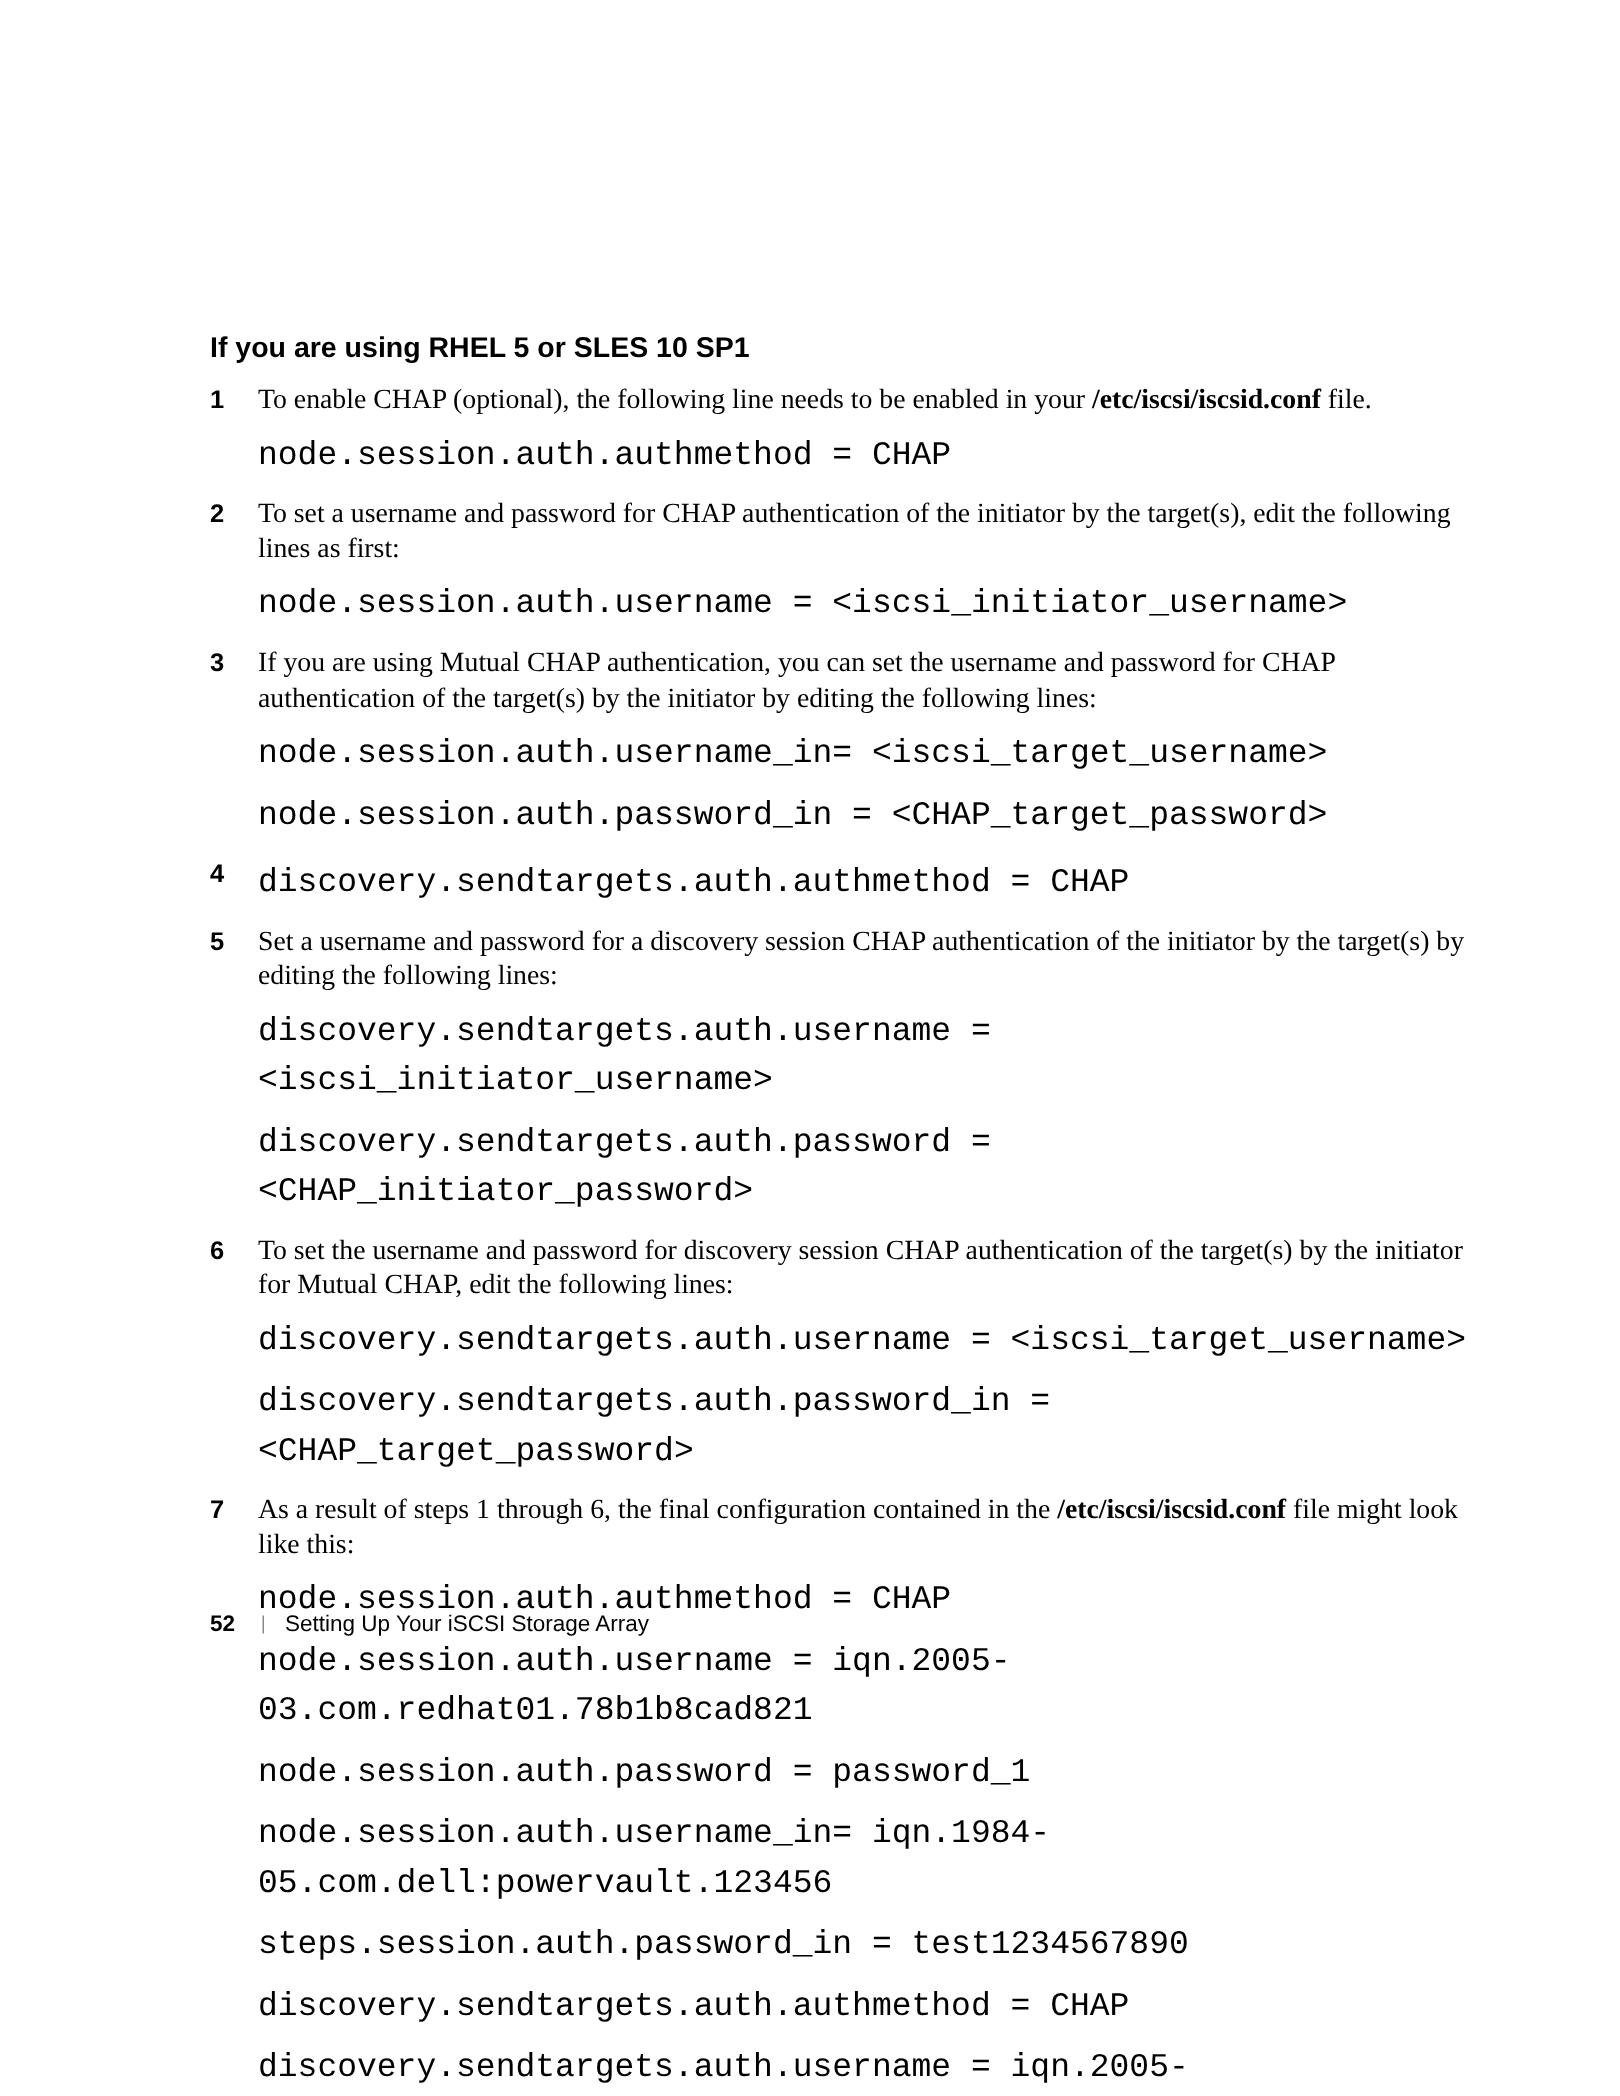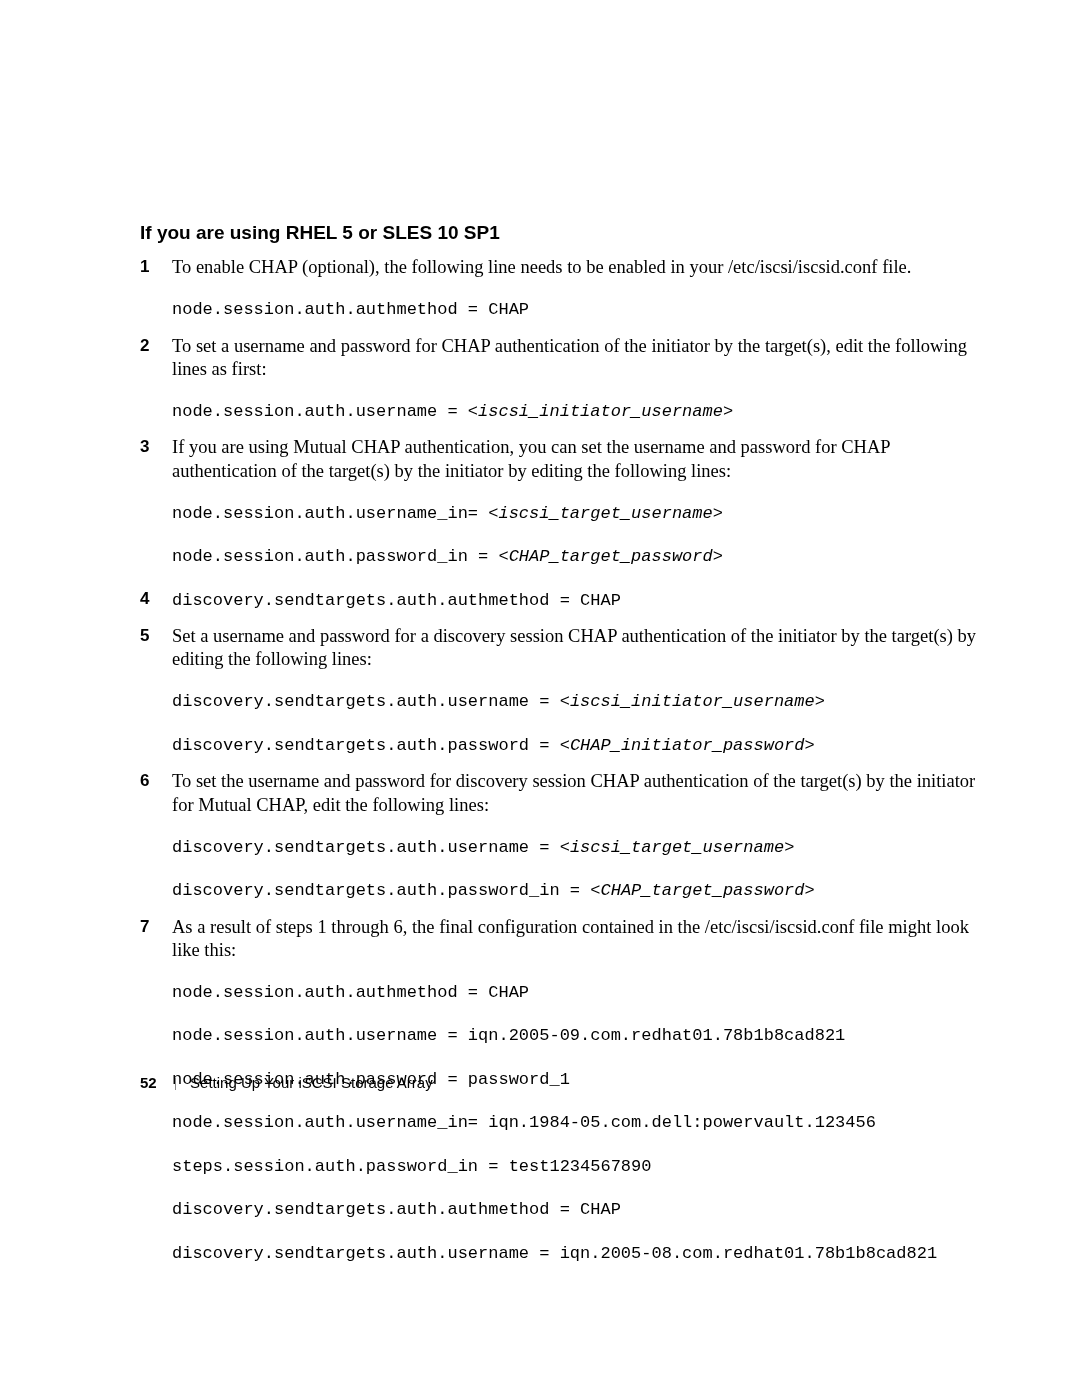--- a/index.html
+++ b/index.html
@@ -43,32 +43,31 @@
     top: 0;
     font-family: Arial, Helvetica, sans-serif;
     font-weight: bold;
     font-size: 17px;
   }
   .body-text {
     font-family: Georgia, 'Times New Roman', serif;
     font-size: 18.5px;
   }
   .path-bold {
-    font-weight: normal;
+    font-weight: bold;
   }
   .code {
     font-family: 'Courier New', Courier, monospace;
-    font-size: 17px;
-    margin-top: 18px;
+    font-size: 22px;
+    margin-top: 8px;
     margin-bottom: 6px;
     line-height: 1.5;
     white-space: pre-wrap;
   }
   .code .placeholder {
-    font-style: italic;
   }
   .footer {
     position: absolute;
     left: 140px;
     bottom: 306px;
     font-size: 15px;
     font-family: Arial, Helvetica, sans-serif;
     color: #000;
     margin-top: 21px;
   }
@@ -113,21 +112,21 @@
         <div class="code"><span>discovery.sendtargets.auth.password = &lt;</span><span class="placeholder">CHAP_initiator_password</span><span>&gt;</span></div>
       </li>
       <li>
         <div class="body-text"><span>To set the username and password for discovery session CHAP authentication of the target(s) by the initiator for Mutual CHAP, edit the following lines:</span></div>
         <div class="code"><span>discovery.sendtargets.auth.username = &lt;</span><span class="placeholder">iscsi_target_username</span><span>&gt;</span></div>
         <div class="code"><span>discovery.sendtargets.auth.password_in = &lt;</span><span class="placeholder">CHAP_target_password</span><span>&gt;</span></div>
       </li>
       <li>
         <div class="body-text"><span>As a result of steps 1 through 6, the final configuration contained in the </span><span class="path-bold">/etc/iscsi/iscsid.conf</span><span> file might look like this:</span></div>
         <div class="code"><span>node.session.auth.authmethod = CHAP</span></div>
-        <div class="code"><span>node.session.auth.username = iqn.2005-09.com.redhat01.78b1b8cad821</span></div>
+        <div class="code"><span>node.session.auth.username = iqn.2005-03.com.redhat01.78b1b8cad821</span></div>
         <div class="code"><span>node.session.auth.password = password_1</span></div>
         <div class="code"><span>node.session.auth.username_in= iqn.1984-05.com.dell:powervault.123456</span></div>
         <div class="code"><span>steps.session.auth.password_in = test1234567890</span></div>
         <div class="code"><span>discovery.sendtargets.auth.authmethod = CHAP</span></div>
         <div class="code"><span>discovery.sendtargets.auth.username = iqn.2005-08.com.redhat01.78b1b8cad821</span></div>
       </li>
     </ol>
 </div>
 
 <div class="footer">

